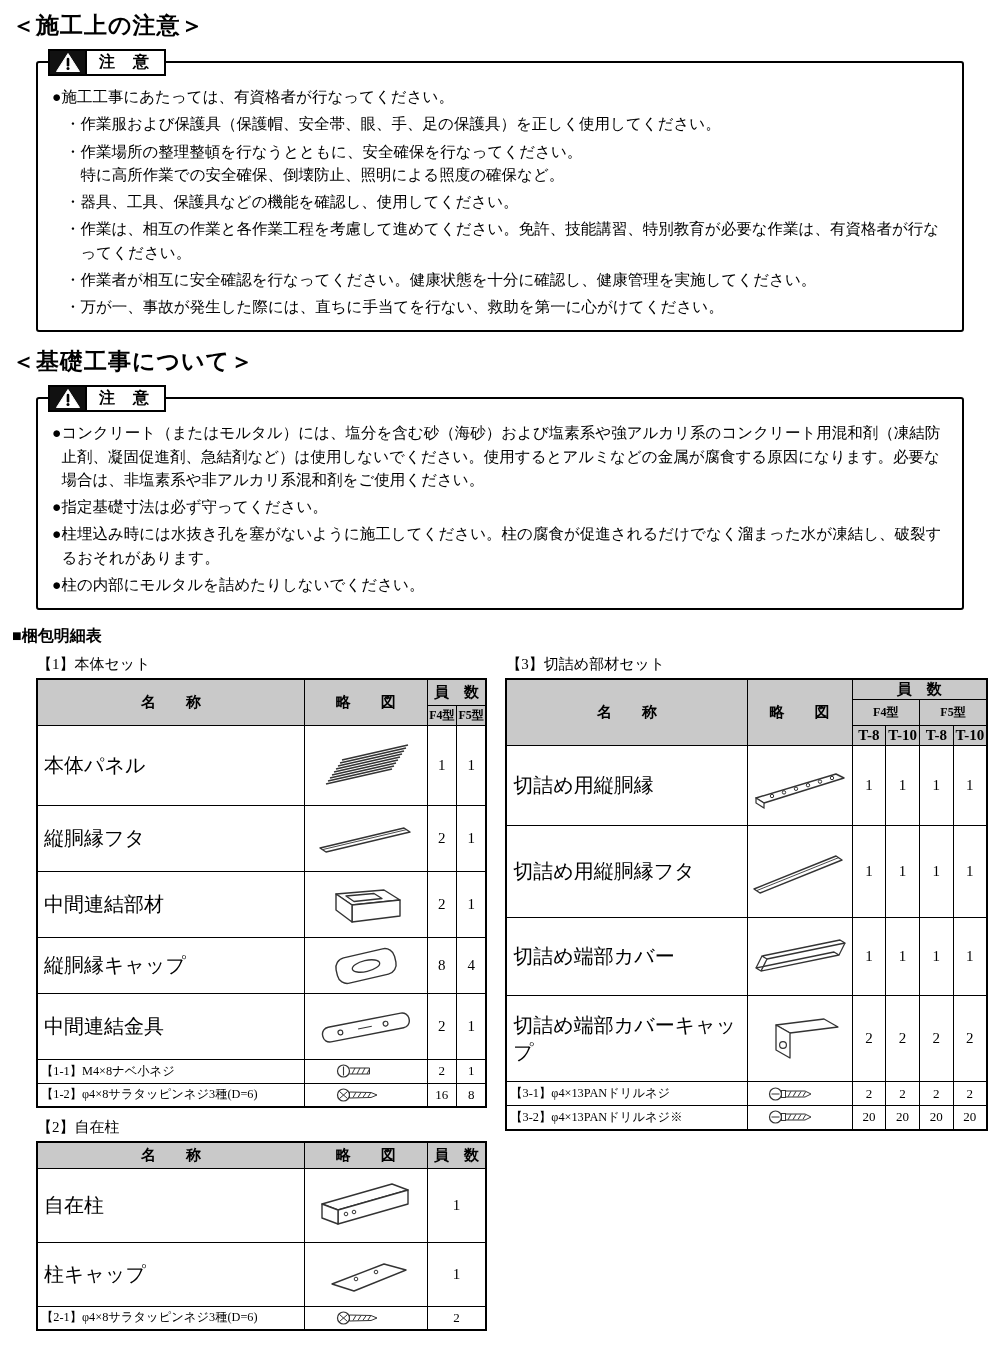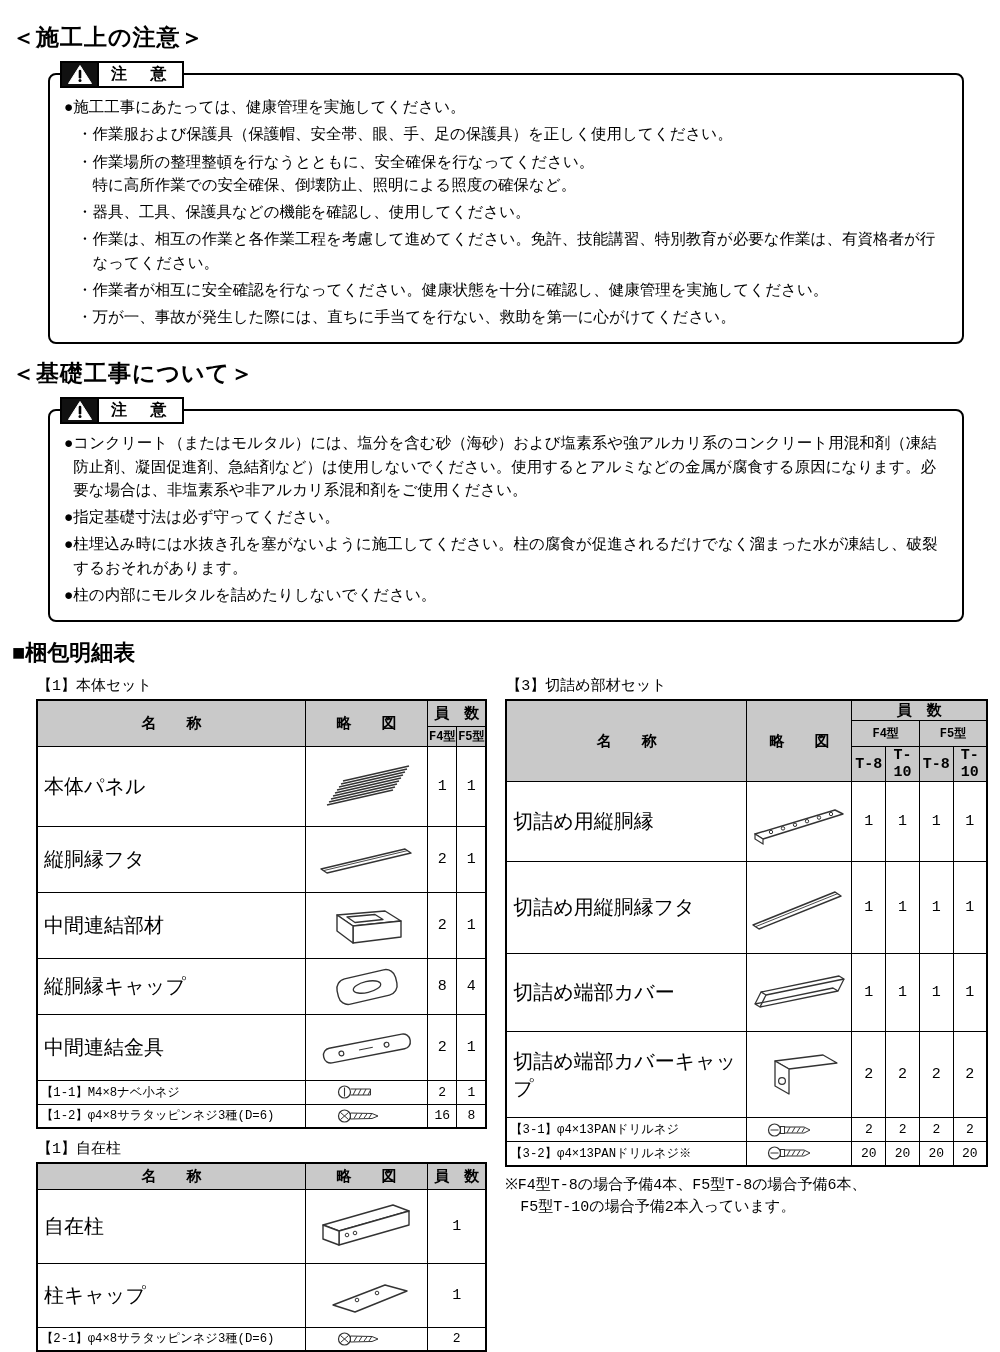--- a/index.html
+++ b/index.html
@@ -1,38 +1,38 @@
 <!DOCTYPE html>
 <html style="--header-bg: #c9c9c9; --icon-bg: #111111;"><head>
 <meta charset="utf-8">
 <style>
   * { margin:0; padding:0; box-sizing:border-box; }
   :root { --header-bg:#c9c9c9; --icon-bg:#111111; --ink:#000000; }
   body { background:#fff; }
   .page {
     width:1000px; height:1352px; background:#fff; color:var(--ink);
-    padding:18px 12px; overflow:hidden; position:relative;
-    font-family:Liberation Mono, monospace;
+    padding:6px 12px; overflow:hidden; position:relative;
+    font-family:Liberation Serif, serif;
   }
   .section-title { font-size:23px; font-weight:bold; letter-spacing:1px; margin:4px 0 4px 0; }
   .caution-box {
-    border:2px solid #000; border-radius:8px;
-    margin:20px 24px 14px 36px; padding:22px 16px 12px 14px; position:relative;
+    border:2px solid #000; border-radius:3px;
+    margin:20px 24px 14px 24px; padding:22px 16px 12px 14px; position:relative;
   }
   .caution-badge { position:absolute; top:-14px; left:10px; display:flex; height:27px; background:#fff; }
   .caution-icon { width:37px; background:var(--icon-bg); border:2px solid #000; border-right:none; display:flex; align-items:center; justify-content:center; }
   .caution-icon svg { display:block; }
   .caution-text { border:2px solid #000; background:#fff; font-size:16px; font-weight:bold; display:flex; align-items:center; padding:0 8px 0 12px; letter-spacing:7px; }
   .caution-body { display:flex; flex-direction:column; gap:4px; }
   .c-item { display:flex; font-size:15.5px; line-height:1.5; }
   .c-item .marker { flex:none; }
   .c-item.sub { margin-left:13px; }
   .c-item .text { flex:1; }
   .c-item .extra { display:block; }
-  .packing-title { font-size:22px; font-weight:bold; margin:16px 0 8px 0; }
+  .packing-title { font-size:16px; font-weight:bold; margin:16px 0 8px 0; }
   .tables-row { display:flex; align-items:flex-start; gap:18px; margin-left:24px;justify-content:flex-end; }
   .table-caption { font-size:15px; margin:0 0 4px 1px; }
   .caption-gap { margin-top:10px; }
   table { border-collapse:collapse; table-layout:fixed; border:2px solid #000; }
   th, td { border:1px solid #000; overflow:hidden; }
   th { background:var(--header-bg); font-size:15px; font-weight:bold; text-align:center; vertical-align:middle; }
   th.sub { font-size:12px; }
   th.subsub { font-size:15px; }
   tr.hr1 { height:26px; } tr.hr-top { height:20px; } tr.hr-mid { height:26px; } tr.hr-bot { height:20px; }
   td.name { font-size:20px; text-align:left; vertical-align:middle; padding:2px 6px; }
@@ -57,21 +57,21 @@
             <path d="M13 1.5 L24.5 19.5 L1.5 19.5 Z" fill="#fff" stroke="#fff" stroke-linejoin="round"></path>
             <path d="M13 7 v6.2" stroke="#000" stroke-width="2.6" stroke-linecap="round"></path>
             <circle cx="13" cy="16.4" r="1.5" fill="#000"></circle>
           </svg>
       </span>
       <span class="caution-text">注 意</span>
     </div>
     <div class="caution-body" id="caution1-body">
         <div class="c-item">
           <span class="marker">●</span>
-          <span class="text"><span>施工工事にあたっては、健康管理を実施してください。</span></span>
+          <span class="text"><span>施工工事にあたっては、有資格者が行なってください。</span></span>
         </div>
         <div class="c-item sub">
           <span class="marker">・</span>
           <span class="text"><span>作業服および保護具（保護帽、安全帯、眼、手、足の保護具）を正しく使用してください。</span></span>
         </div>
         <div class="c-item sub">
           <span class="marker">・</span>
           <span class="text"><span>作業場所の整理整頓を行なうとともに、安全確保を行なってください。</span><span class="extra">特に高所作業での安全確保、倒壊防止、照明による照度の確保など。</span></span>
         </div>
         <div class="c-item sub">
@@ -260,21 +260,21 @@
                     <line x1="33" y1="10" x2="35.5" y2="6"></line>
                   </g>
                 </svg>
               </td>
               <td class="qty compact">16</td>
               <td class="qty compact">8</td>
             </tr>
           </tbody>
       </table>
 
-      <div class="table-caption caption-gap">【1】自在柱</div>
+      <div class="table-caption caption-gap">【2】自在柱</div>
       <table id="table2">
         <colgroup>
             <col style="width:272px">
             <col style="width:124px">
             <col style="width:62px">
           </colgroup>
         <thead>
           <tr class="hr1">
             <th>名　　称</th>
             <th>略　　図</th>
@@ -464,20 +464,16 @@
                   </g>
                 </svg>
               </td>
               <td class="qty compact">20</td>
               <td class="qty compact">20</td>
               <td class="qty compact">20</td>
               <td class="qty compact">20</td>
             </tr>
           </tbody>
       </table>
-      <div class="footnote">
-        <div>※F4型T-8の場合予備4本、F5型T-8の場合予備6本、</div>
-        <div>　F5型T-10の場合予備2本入っています。</div>
-      </div>
     </div>
 
   </div>
 </div>
 
 </body></html>

